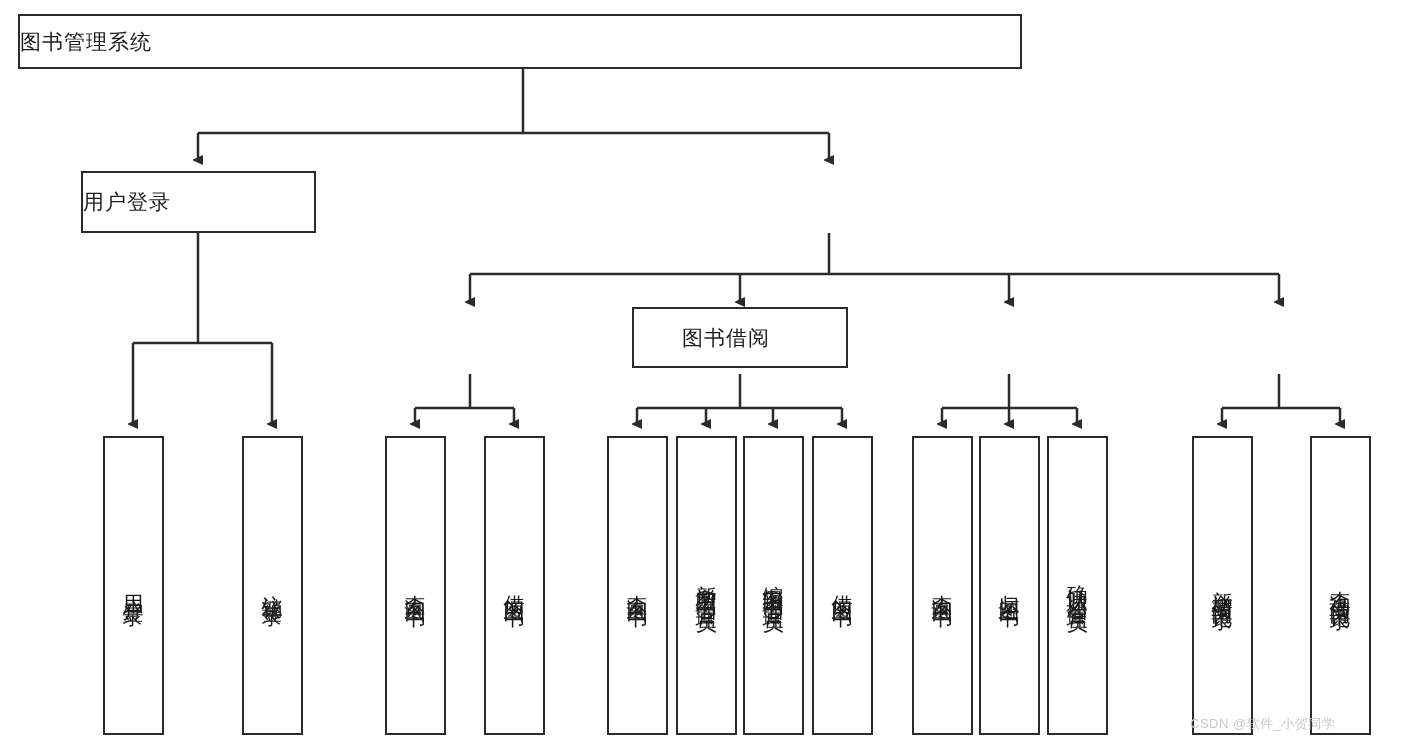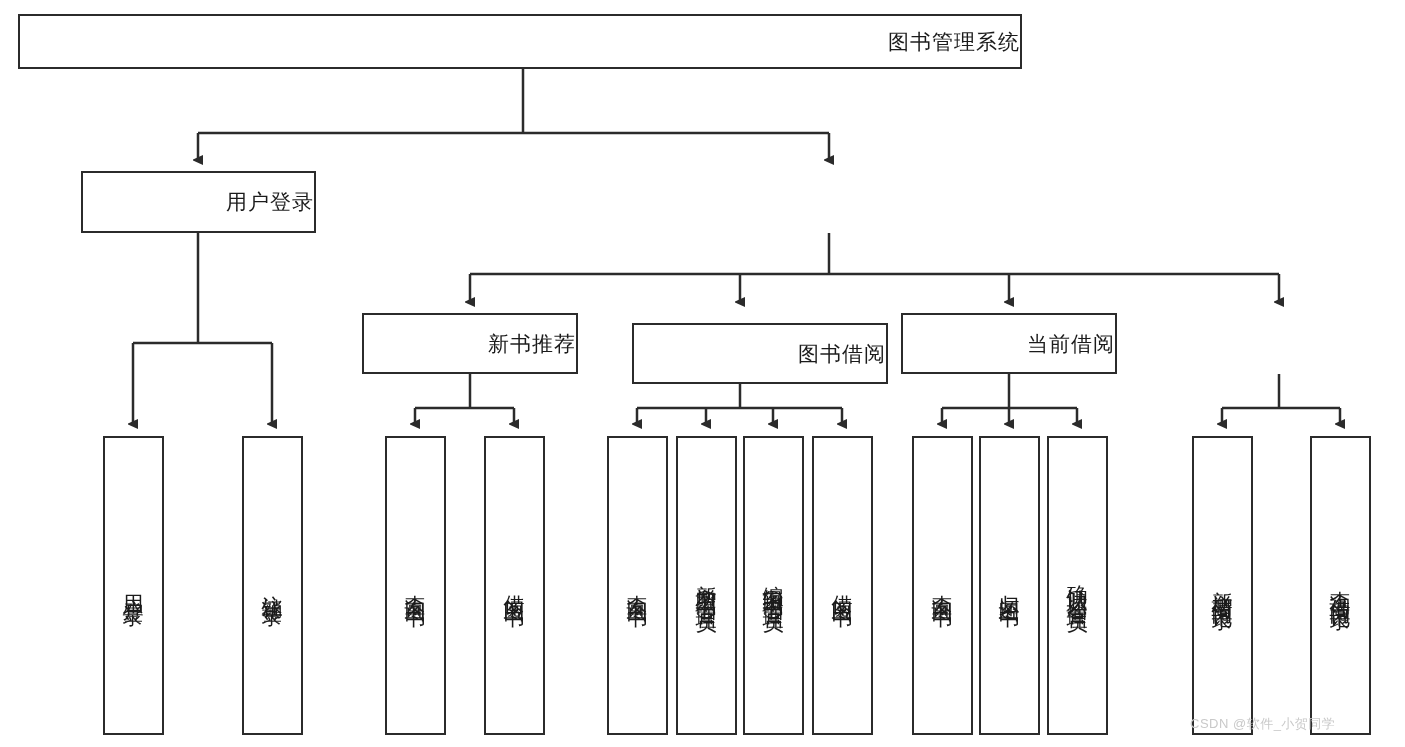--- a/index.html
+++ b/index.html
@@ -7,21 +7,21 @@
   #stage{position:relative;width:1405px;height:747px;}
   svg#wires{position:absolute;left:0;top:0;width:1405px;height:747px;}
 
   .node{
     position:absolute;
     box-sizing:border-box;
     background:#ffffff;
     border:2.5px solid #2b2b2b;
     display:flex;
     align-items:center;
-    justify-content:flex-end;
+    justify-content:flex-start;
     color:#1b1b1b;
   }
   .node .lbl{
     display:block;
     text-align:center;
     line-height:1.12;
     white-space:pre;
   }
   .h-node .lbl{font-size:21px;letter-spacing:1px;}
   .root .lbl{font-size:21px;letter-spacing:1px;}
@@ -103,28 +103,22 @@
   </svg>
 
   <div class="node root" style="left:18px;top:14px;width:1004px;height:55px;">
     <span class="lbl">图书管理系统</span>
   </div>
 
   <div class="node h-node" style="left:81px;top:171px;width:235px;height:62px;">
     <span class="lbl">用户登录</span>
   </div>
 
-  <div class="node h-node" style="left:362px;top:313px;width:216px;height:61px;">
-    <span class="lbl">新书推荐</span>
-  </div>
-  <div class="node h-node" style="left:632px;top:323px;width:256px;height:61px;">
+  <div class="node h-node" style="left:632px;top:307px;width:216px;height:61px;padding-left:48px;">
     <span class="lbl">图书借阅</span>
-  </div>
-  <div class="node h-node" style="left:901px;top:313px;width:216px;height:61px;">
-    <span class="lbl">当前借阅</span>
   </div>
 
   <div class="node leaf" style="left:103px;top:436px;width:61px;height:299px;">
     <span class="lbl">用户登录</span>
   </div>
   <div class="node leaf" style="left:242px;top:436px;width:61px;height:299px;">
     <span class="lbl">注销登录</span>
   </div>
 
   <div class="node leaf" style="left:385px;top:436px;width:61px;height:299px;">

